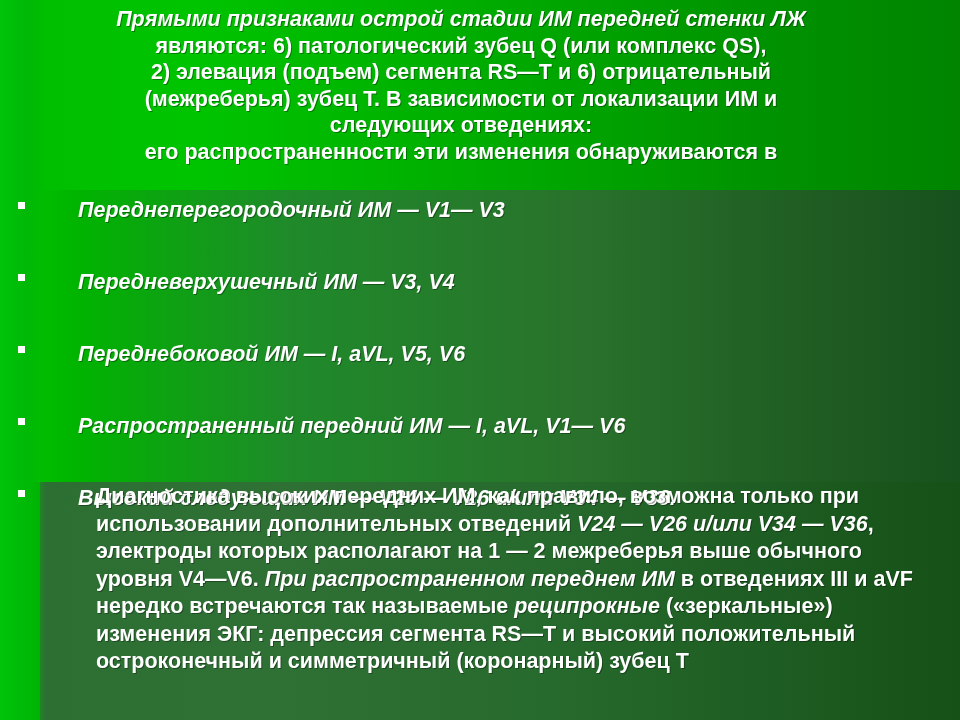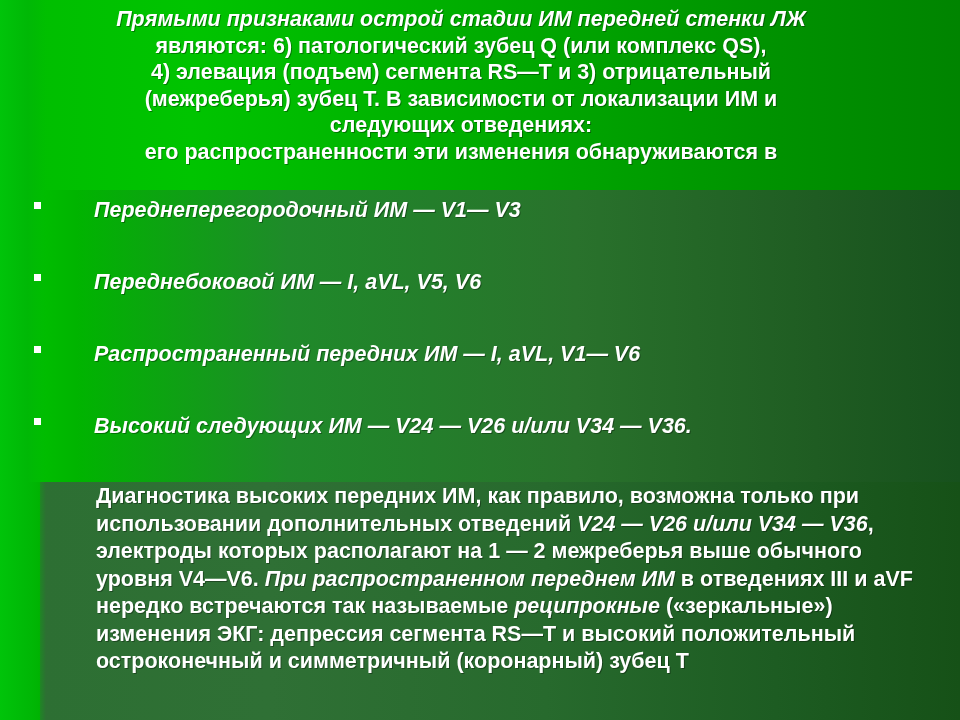--- a/index.html
+++ b/index.html
@@ -76,21 +76,21 @@
 
   .bullets {
     position: absolute;
     left: 0; top: 196px;
     width: 960px;
   }
   .bullet-row {
     display: flex;
     align-items: flex-start;
     margin-bottom: 44px;
-    padding-left: 34px;
+    padding-left: 18px;
   }
   .bullet-marker {
     width: 10px;
     flex: 0 0 10px;
     color: #ffffff;
     font-size: 15px;
     line-height: 26px;
     margin-top: 6px;
   }
   .bullet-marker i {
@@ -129,45 +129,51 @@
   <div class="band-top"></div>
   <div class="band-mid"></div>
   <div class="band-bottom"></div>
   <div class="band-bottom-inner"></div>
   <div class="left-glow"></div>
 
   <div class="header">
     <p>
       <span class="ln"><span class="it">Прямыми признаками острой стадии ИМ передней стенки ЛЖ</span></span>
       <span class="ln">являются: 6) патологический зубец Q (или комплекс QS),</span>
-      <span class="ln">4) элевация (подъем) сегмента RS—T и 3) отрицательный</span>
+      <span class="ln">2) элевация (подъем) сегмента RS—T и 6) отрицательный</span>
       <span class="ln">(межреберья) зубец Т. В зависимости от локализации ИМ и</span>
       <span class="ln">следующих отведениях:</span>
       <span class="ln">его распространенности эти изменения обнаруживаются в</span>
     </p>
   </div>
 
   <div class="bullets">
     <div class="bullet-row">
       <span class="bullet-marker">
           <i></i>
         </span>
       <span class="bullet-text">Переднеперегородочный ИМ — V1— V3</span>
     </div>
     <div class="bullet-row">
       <span class="bullet-marker">
           <i></i>
         </span>
+      <span class="bullet-text">Передневерхушечный ИМ — V3, V4</span>
+    </div>
+    <div class="bullet-row">
+      <span class="bullet-marker">
+          <i></i>
+        </span>
       <span class="bullet-text">Переднебоковой ИМ — I, aVL, V5, V6</span>
     </div>
     <div class="bullet-row">
       <span class="bullet-marker">
           <i></i>
         </span>
-      <span class="bullet-text">Распространенный передних ИМ — I, aVL, V1— V6</span>
+      <span class="bullet-text">Распространенный передний ИМ — I, aVL, V1— V6</span>
     </div>
     <div class="bullet-row">
       <span class="bullet-marker">
           <i></i>
         </span>
       <span class="bullet-text">Высокий следующих ИМ — V24 — V26 и/или V34 — V36.</span>
     </div>
   </div>
 
   <div class="para">

